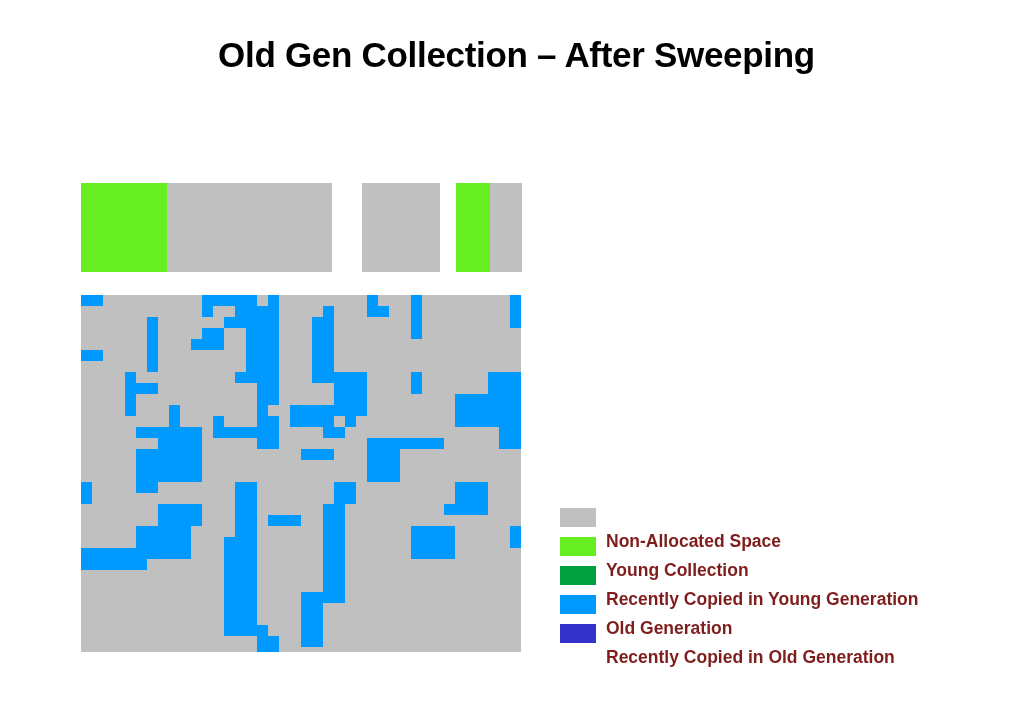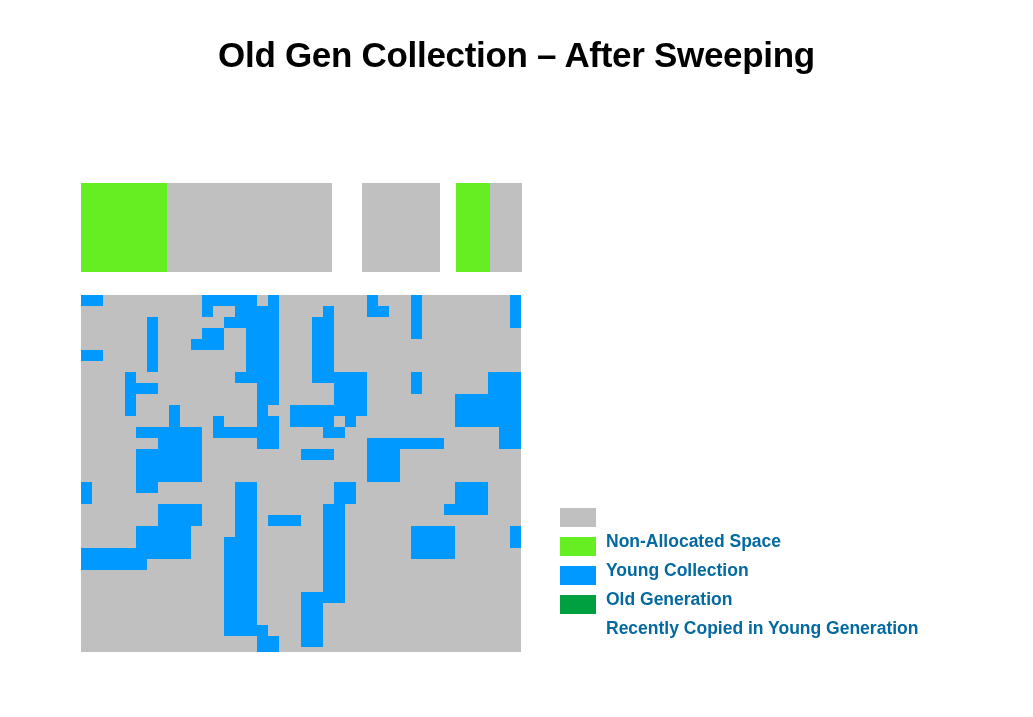--- a/index.html
+++ b/index.html
@@ -42,21 +42,21 @@
 
   
   #legend{position:absolute;left:560px;top:503px;width:420px;}
   .legend-row{display:flex;align-items:center;height:29px;}
   .legend-swatch{
     width:36px;height:19px;flex:none;margin-right:10px;
   }
   .legend-label{
     font-size:17.5px;
     font-weight:bold;
-    color:#0369a1;
+    color:#7f1d1d;
     white-space:nowrap;
     line-height:19px;
     margin-top:48px;
   }
 </style>
 </head>
 <body>
 
 <div id="slide">
 
@@ -414,22 +414,26 @@
   <div id="legend">
       <div class="legend-row">
         <div class="legend-swatch" style="background: rgb(192, 192, 192);"></div>
         <div class="legend-label">Non-Allocated Space</div>
       </div>
       <div class="legend-row">
         <div class="legend-swatch" style="background: rgb(102, 238, 34);"></div>
         <div class="legend-label">Young Collection</div>
       </div>
       <div class="legend-row">
+        <div class="legend-swatch" style="background: rgb(0, 160, 64);"></div>
+        <div class="legend-label">Recently Copied in Young Generation</div>
+      </div>
+      <div class="legend-row">
         <div class="legend-swatch" style="background: rgb(0, 153, 255);"></div>
         <div class="legend-label">Old Generation</div>
       </div>
       <div class="legend-row">
-        <div class="legend-swatch" style="background: rgb(0, 160, 64);"></div>
-        <div class="legend-label">Recently Copied in Young Generation</div>
+        <div class="legend-swatch" style="background: rgb(51, 51, 204);"></div>
+        <div class="legend-label">Recently Copied in Old Generation</div>
       </div>
     </div>
 
 </div>
 
 </body></html>

